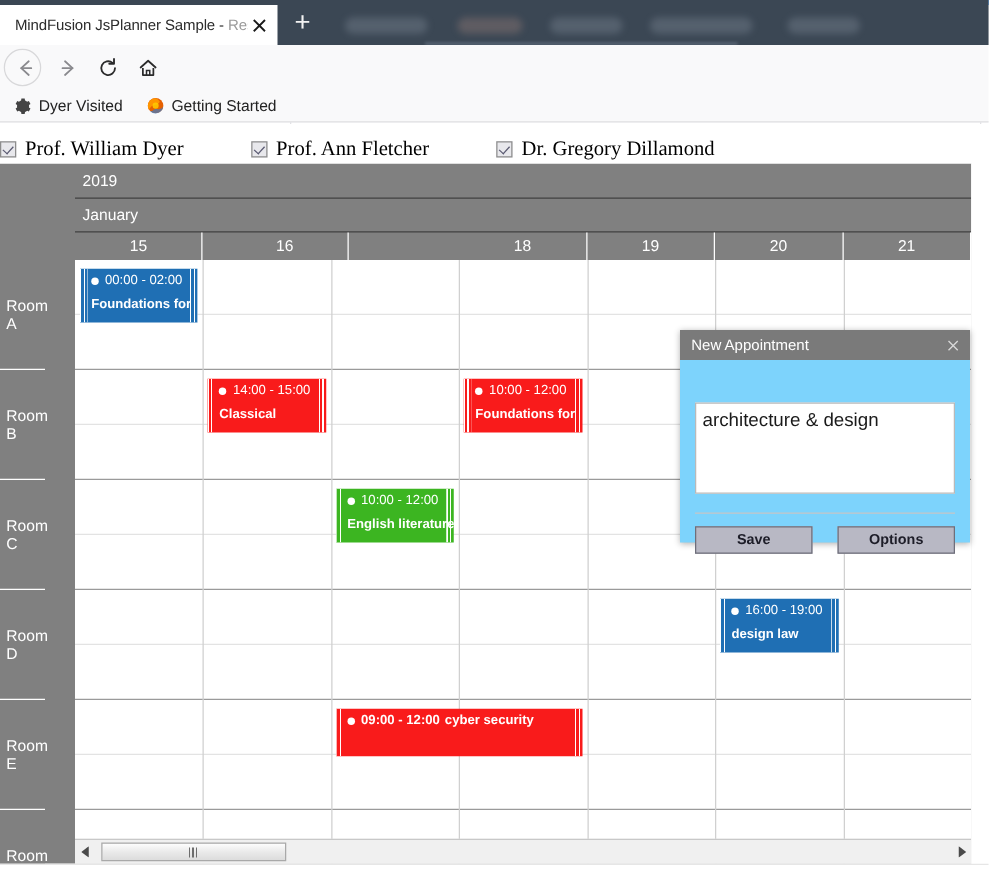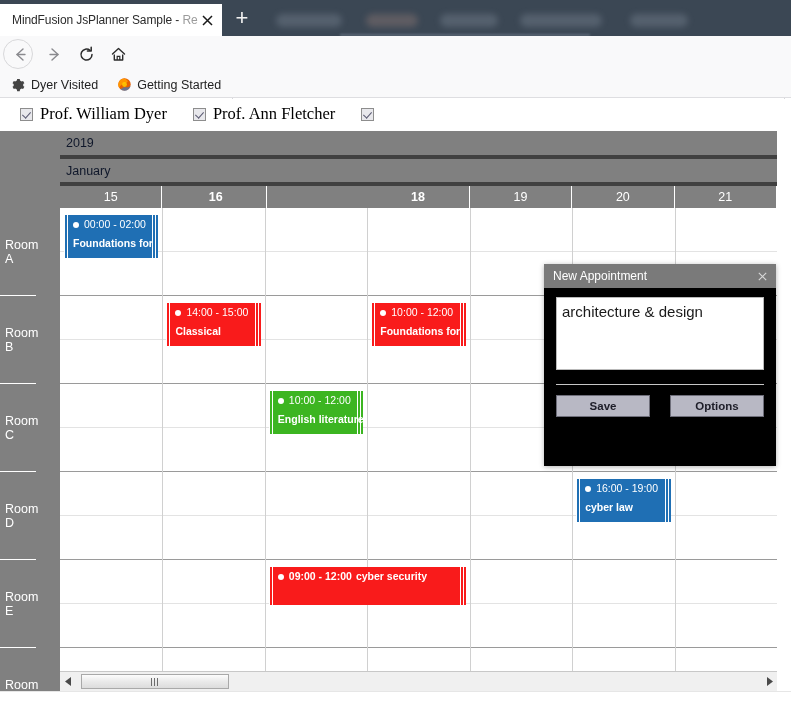--- a/index.html
+++ b/index.html
@@ -171,23 +171,24 @@
     display: flex; align-items: center; justify-content: center;
   }
 
   
   .res-strip {
     position: absolute;
     top: 99px; left: 0;
     width: 791px; height: 30px;
     background: #ffffff;
     display: flex;
-    align-items: center;
-    padding-left: 20px;
-    box-sizing: border-box;
+    align-items: flex-end;
+    padding-left: 0;
+    box-sizing: border-box;
+    gap: 28px;
   }
   .res-chk-wrap {
     display: flex;
     align-items: center;
     margin-right: 26px;
     cursor: pointer;
   }
   .res-chk {
     width: 13px; height: 13px;
     border: 1px solid #8d8d8d;
@@ -218,27 +219,27 @@
     position: absolute;
     top: 131px; left: 0;
     width: 777px; height: 560px;
     background: #808080;
     overflow: hidden;
   }
   .hdr-year, .hdr-month {
     position: absolute;
     left: 60px;
     width: 717px;
-    color: #0f172a;
+    color: #ffffff;
     font-size: 12.5px;
     display: flex;
     align-items: center;
     padding-left: 6px;
     box-sizing: border-box;
-    border-bottom: 4px solid #404040;
+    border-bottom: 1px solid #404040;
   }
   .hdr-year  { top: 0;  height: 28px; }
   .hdr-month { top: 28px; height: 27px; }
 
   .hdr-days {
     position: absolute;
     top: 55px; left: 60px;
     width: 717px; height: 22px;
   }
   .day-cell {
@@ -383,22 +384,22 @@
   .hs-grip {
     width: 9px; height: 8px;
     background: repeating-linear-gradient(to right,
       #6d6d6d 0px, #6d6d6d 1px, transparent 1px, transparent 3px);
   }
 
   
   .dialog {
     position: absolute;
     left: 544px; top: 264px;
-    width: 232px; height: 202px;
-    background: #000000;
+    width: 232px; height: 170px;
+    background: #7dd3fc;
     box-shadow: 0 1px 5px rgba(0,0,0,0.30);
     z-index: 50;
   }
   .dlg-title {
     height: 24px;
     background: #7a7a7a;
     color: #ffffff;
     font-size: 12px;
     display: flex;
     align-items: center;
@@ -428,20 +429,21 @@
     border: 1px solid #b9b9b9;
     box-sizing: border-box;
     font-size: 15px;
     color: #1a1a1a;
     padding: 4px 5px;
     resize: none;
     outline: none;
     font-family: "Liberation Sans", sans-serif;
     overflow: hidden;
     line-height: 19px;
+    margin-top: 25px;
   }
   .dlg-sep {
     margin-top: 10px;
     height: 1px;
     background: #c6c6c6;
   }
   .dlg-buttons {
     display: flex;
     gap: 20px;
     margin-top: 10px;
@@ -572,31 +574,32 @@
     <div class="res-chk-wrap">
       <span class="res-chk"></span>
       <span class="res-label">Prof. William Dyer</span>
     </div>
     <div class="res-chk-wrap">
       <span class="res-chk"></span>
       <span class="res-label">Prof. Ann Fletcher</span>
     </div>
     <div class="res-chk-wrap">
       <span class="res-chk"></span>
+      <span class="res-label">Dr. Gregory Dillamond</span>
     </div>
   </div>
 
 <div class="planner">
   <div class="hdr-year">2019</div>
   <div class="hdr-month">January</div>
   <div class="hdr-days" id="day-headers">
       <div class="day-cell" style="left: 0px; width: 102.429px;">15</div>
-      <div class="day-cell" style="left: 105px; width: 102.429px; font-weight: bold;">16</div>
+      <div class="day-cell" style="left: 117px; width: 102.429px;">16</div>
       <div class="day-cell" style="left: 222px; width: 102.429px; margin-top: 35px;">17</div>
-      <div class="day-cell" style="left: 307.286px; width: 102.429px; font-weight: bold;">18</div>
+      <div class="day-cell" style="left: 307.286px; width: 102.429px;">18</div>
       <div class="day-cell" style="left: 409.714px; width: 102.429px;">19</div>
       <div class="day-cell" style="left: 512.143px; width: 102.429px;">20</div>
       <div class="day-cell" style="left: 614.571px; width: 102.429px;">21</div>
     </div>
   <div class="rooms-col" id="rooms-col">
       <div class="room-label" style="top: 0px; height: 88px;">Room A</div>
       <div class="room-label" style="top: 88px; height: 88px;">Room B</div>
       <div class="room-label" style="top: 176px; height: 88px;">Room C</div>
       <div class="room-label" style="top: 352px; height: 88px;">Room E</div>
       <div class="room-label" style="top: 264px; height: 88px;">Room D</div>
@@ -663,21 +666,21 @@
         </div>
         <div class="appt-subject">English literature</div>
       </div>
       <div class="appt" style="background: rgb(31, 111, 180); left: 516.143px; top: 271px; width: 94.4286px; height: 43px;">
         <div class="stripe-l"></div>
         <div class="stripe-r"></div>
         <div class="appt-time">
           <span class="appt-dot"></span>
           <span>16:00 - 19:00</span>
         </div>
-        <div class="appt-subject">cyber law</div>
+        <div class="appt-subject">design law</div>
       </div>
       <div class="appt inline" style="background: rgb(249, 27, 27); left: 208.857px; top: 359px; width: 196.857px; height: 38px;">
         <div class="stripe-l"></div>
         <div class="stripe-r"></div>
         <div class="inline-row">
           <span class="appt-dot"></span>
           <span>09:00 - 12:00</span>
           <span style="padding-left: 4px;"> cyber security</span>
         </div>
       </div>

